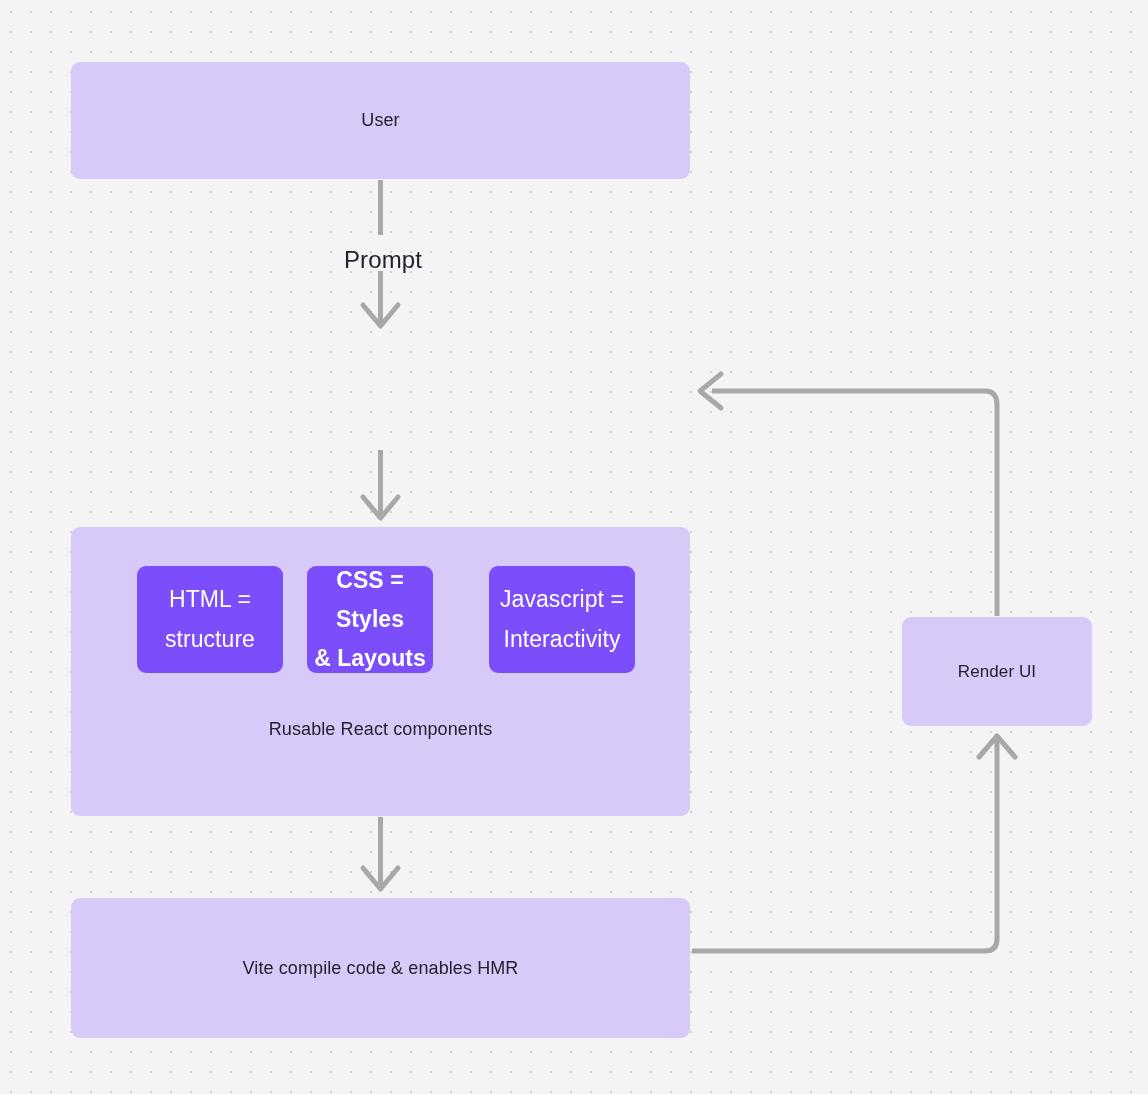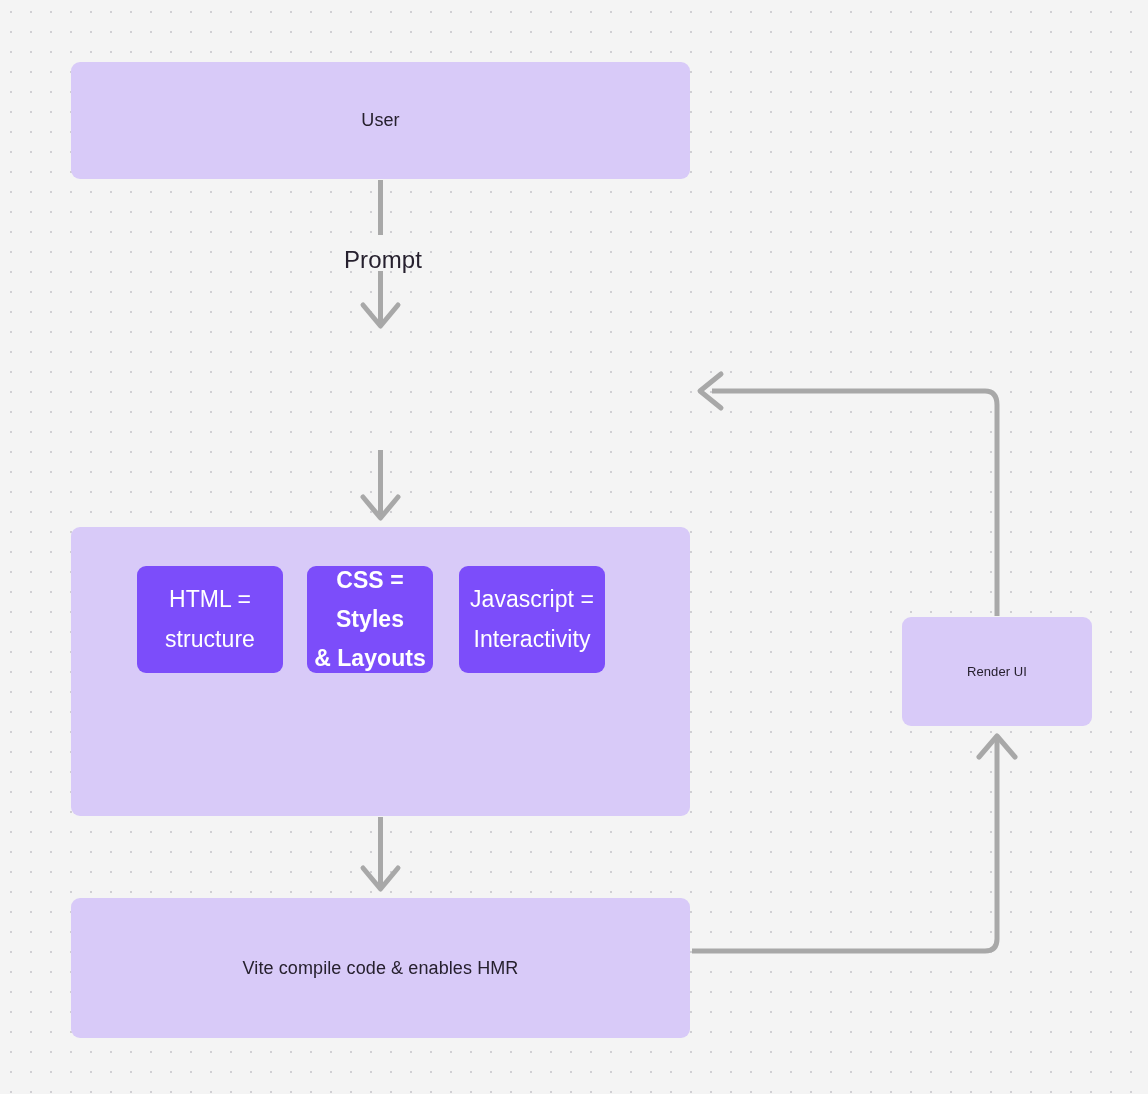--- a/index.html
+++ b/index.html
@@ -44,40 +44,40 @@
     white-space: pre-line;
   }
 
   
   #node-user       { left: 71px;  top: 62px;  width: 619px; height: 117px; }
   #node-webapp     { left: 71px;  top: 334px; width: 619px; height: 115px; }
   #node-components { left: 71px;  top: 527px; width: 619px; height: 289px;
                      display: block; }
   #node-vite       { left: 71px;  top: 898px; width: 619px; height: 140px; }
   #node-render     { left: 902px; top: 617px; width: 190px; height: 109px;
-                     font-size: 13px; }
+                     font-size: 17px; }
 
   
   .chip {
     position: absolute;
     box-sizing: border-box;
     background: #7c4dfa;
     border-radius: 9px;
     color: #ffffff;
     display: flex;
     align-items: center;
     justify-content: center;
     text-align: center;
     font-size: 23px;
     line-height: 1.7;
     letter-spacing: 0.05px;
   }
   #chip-html { left: 66px;  top: 39px; width: 146px; height: 107px; }
   #chip-css  { left: 236px; top: 39px; width: 126px; height: 107px; font-weight: bold; }
-  #chip-js   { left: 388px; top: 39px; width: 146px; height: 107px; }
+  #chip-js   { left: 418px; top: 39px; width: 146px; height: 107px; }
 
   #components-caption {
     position: absolute;
     left: 0;
     top: 190px;
     width: 619px;
     text-align: center;
     color: #26202e;
     font-size: 18px;
     letter-spacing: 0.1px;
@@ -156,20 +156,21 @@
     <div class="chip" id="chip-css">
       <span class="node-label">CSS = Styles
 &amp; Layouts</span>
     </div>
 
     <div class="chip" id="chip-js">
       <span class="node-label">Javascript =
 Interactivity</span>
     </div>
 
+    <div id="components-caption">Rusable React components</div>
   </div>
 
   <div class="node" id="node-vite">
     <span class="node-label">Vite compile code &amp; enables HMR</span>
   </div>
 
   <div class="node" id="node-render">
     <span class="node-label">Render UI</span>
   </div>
 

